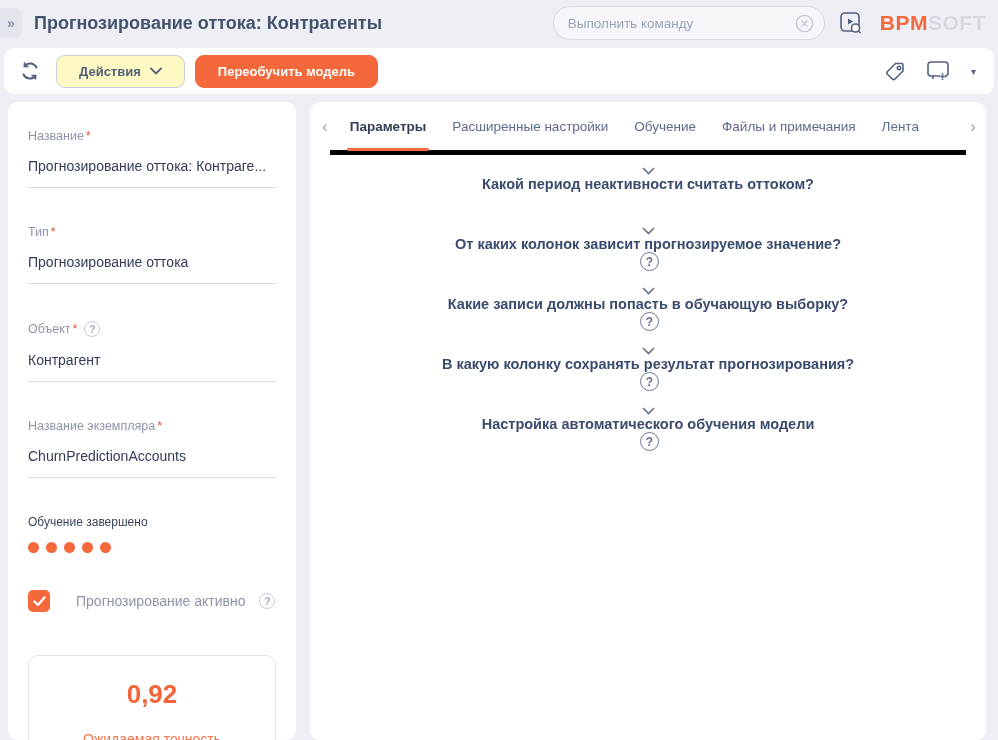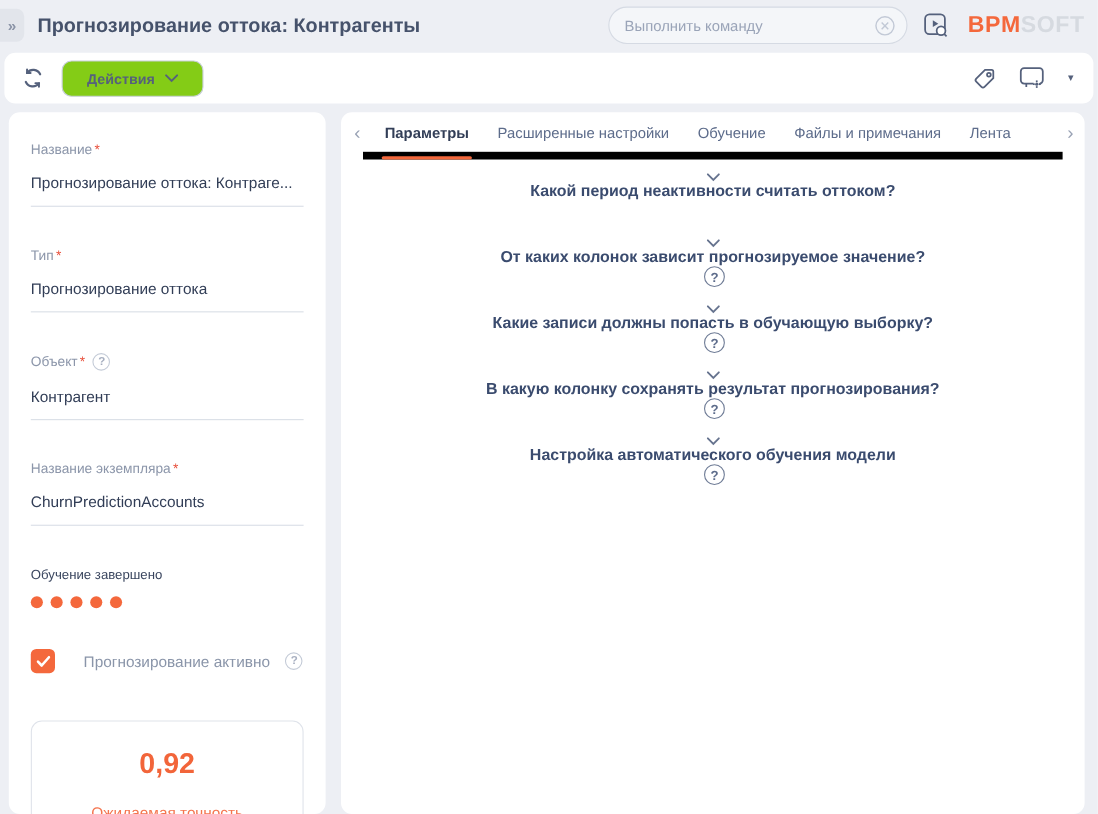--- a/index.html
+++ b/index.html
@@ -37,21 +37,21 @@
 
   
   .toolbar {
     margin:2px 4px 0; height:46px; background:#fff; border-radius:10px;
     display:flex; align-items:center; padding:0 16px; gap:10px;
   }
   .icon-btn { background:none; border:none; cursor:pointer; display:flex; align-items:center; color:#55617C; }
   .btn { height:33px; border-radius:9px; font-family:"Liberation Sans",sans-serif;
          font-size:13px; font-weight:700; cursor:pointer; padding:0 22px; white-space:nowrap; }
   .btn-primary { background:var(--accent); border:1px solid var(--accent); color:#fff; }
-  .btn-outline { background:#84cc16; border:1px solid #c8cfda; color:#55617C;
+  .btn-outline { background:#fef9c3; border:1px solid #c8cfda; color:#55617C;
                  display:flex; align-items:center; gap:9px; }
   .spacer { flex:1; }
   .caret-btn { background:none; border:none; cursor:pointer; color:#55617C; font-size:10px; padding:2px; }
   .tb-refresh { margin-right:6px; }
   .tb-right { display:flex; align-items:center; gap:18px; }
 
   
   .content { display:flex; gap:14px; padding:8px 12px 0 8px; height:646px; }
   .left-card {
     width:288px; min-width:288px; background:#fff; border-radius:10px;
@@ -81,21 +81,21 @@
   .chk-label { font-size:14px; color:#8A95A9;margin-left:12px; }
   .chk-row .help-circle { margin-left:0; }
   .acc-card {
     margin-top:43px; border:1px solid #dfe3ea; border-radius:10px;
     padding:23px 8px 21px; text-align:center;
   }
   .acc-value { font-size:26px; font-weight:700; color:#F2653A; }
   .acc-label { margin-top:21px; font-size:14px; color:#F4744E; }
 
   .main-card { flex:1; background:#fff; border-radius:10px; padding:0 20px; overflow:hidden; }
-  .tabs-row { height:43px; display:flex; align-items:center; gap:26px; border-bottom:7px solid #000000; }
+  .tabs-row { height:53px; display:flex; align-items:center; gap:26px; border-bottom:5px solid #000000; }
   .tab-nav { background:none; border:none; color:#9aa3b5; font-size:17px; cursor:pointer; padding:0; line-height:1; }
   .tab-nav.left { margin-left:-8px; margin-right:-4px; }
   .tab-nav.left::before { content:"\2039"; }
   .tab-nav.right { margin-left:auto; margin-right:-10px; }
   .tab-nav.right::before { content:"\203A"; }
   .tab { position:relative; font-size:13.5px; color:#5D6C8B; cursor:pointer;
          padding:18px 0 17px; white-space:nowrap; }
   .tab.active { color:#323E57; font-weight:700; }
   .tab.active::after {
     content:""; position:absolute; left:-3px; right:-3px; bottom:0; height:3px;
@@ -145,20 +145,21 @@
       <path d="M3.5 13.5a7 7 0 0 0 11.9 1.3"></path>
         <path d="M15.4 17.8v-3.2h-3.2" stroke-width="1.8"></path>
     </svg>
   </button>
   <button class="btn btn-outline">
     <span>Действия</span>
     <svg width="12" height="8" viewBox="0 0 12 8" fill="none" stroke="#55617C" stroke-width="1.8" stroke-linecap="round">
         <path d="M1 1.5l5 5 5-5"></path>
       </svg>
   </button>
+  <button class="btn btn-primary">Переобучить модель</button>
   <div class="spacer"></div>
   <div class="tb-right">
     <button class="icon-btn">
       <svg width="23" height="23" viewBox="0 0 23 23" fill="none" stroke="#55617C" stroke-width="1.6">
         <path d="M3.5 11.5l8-8h6a1.5 1.5 0 0 1 1.5 1.5v6l-8 8a2 2 0 0 1-2.8 0l-4.7-4.7a2 2 0 0 1 0-2.8z" transform="rotate(0 11.5 11.5)"></path>
         <circle cx="15" cy="8" r="1.7"></circle>
       </svg>
     </button>
     <button class="icon-btn">
       <svg width="26" height="24" viewBox="0 0 26 24" fill="none" stroke="#55617C" stroke-width="1.6">

